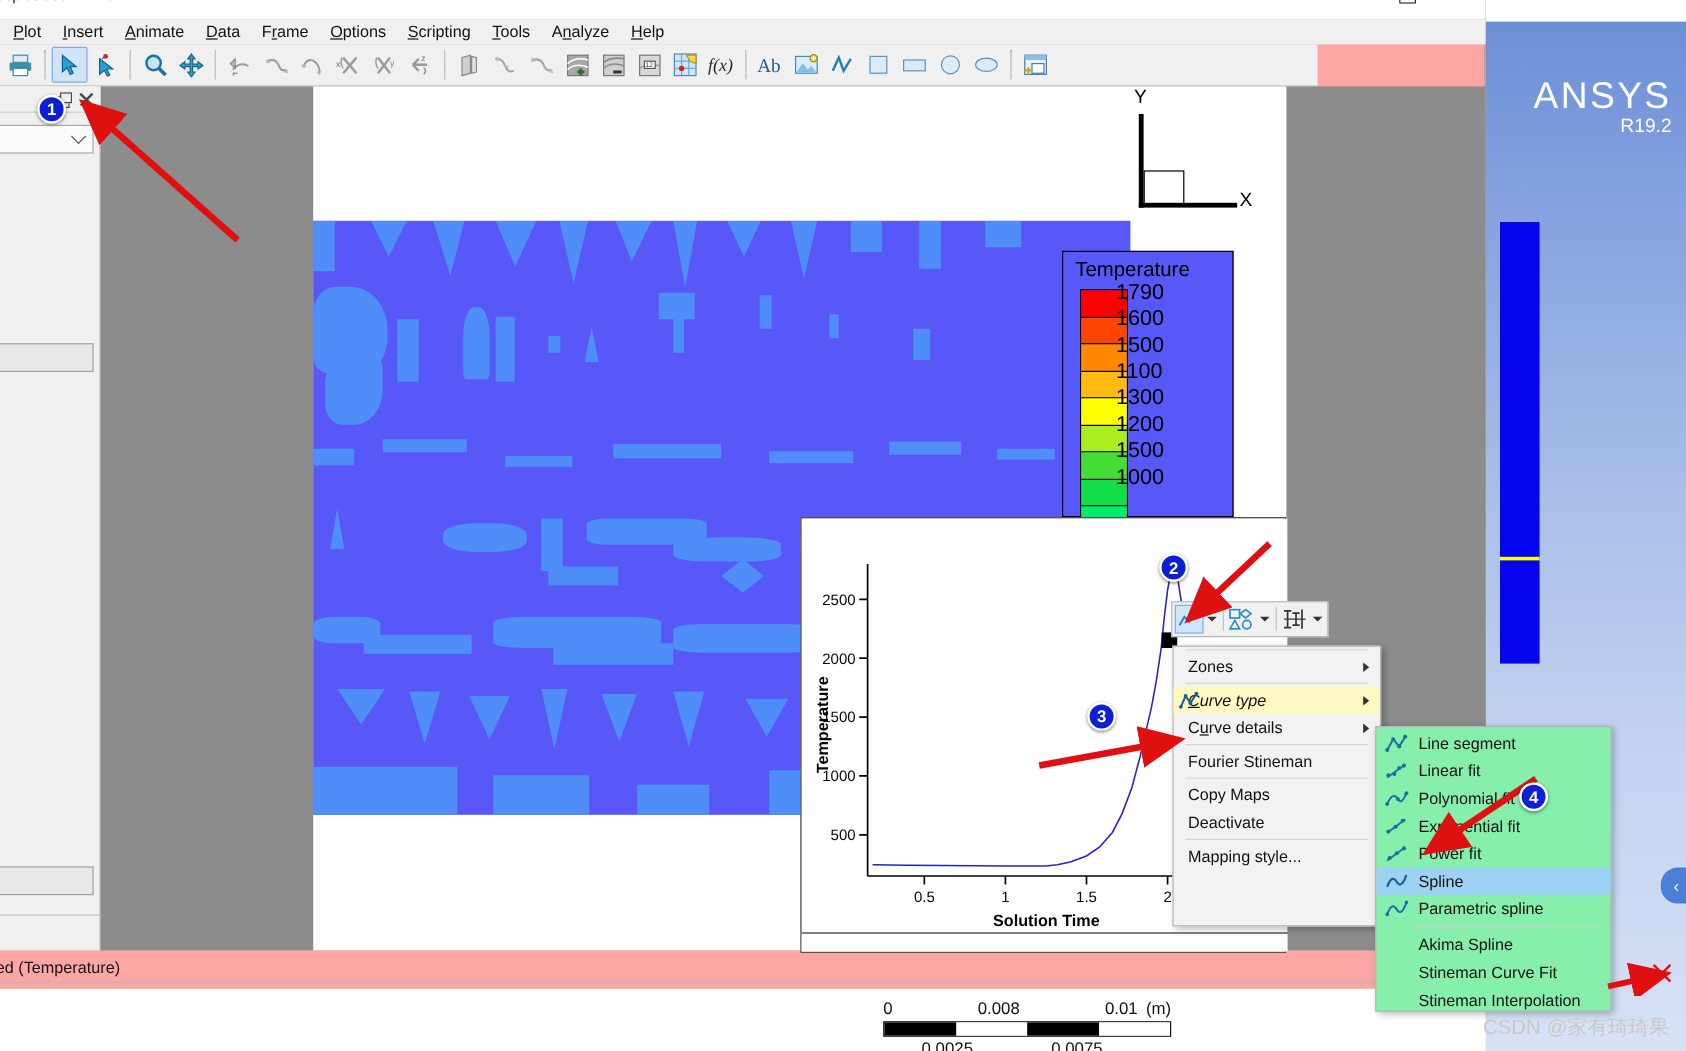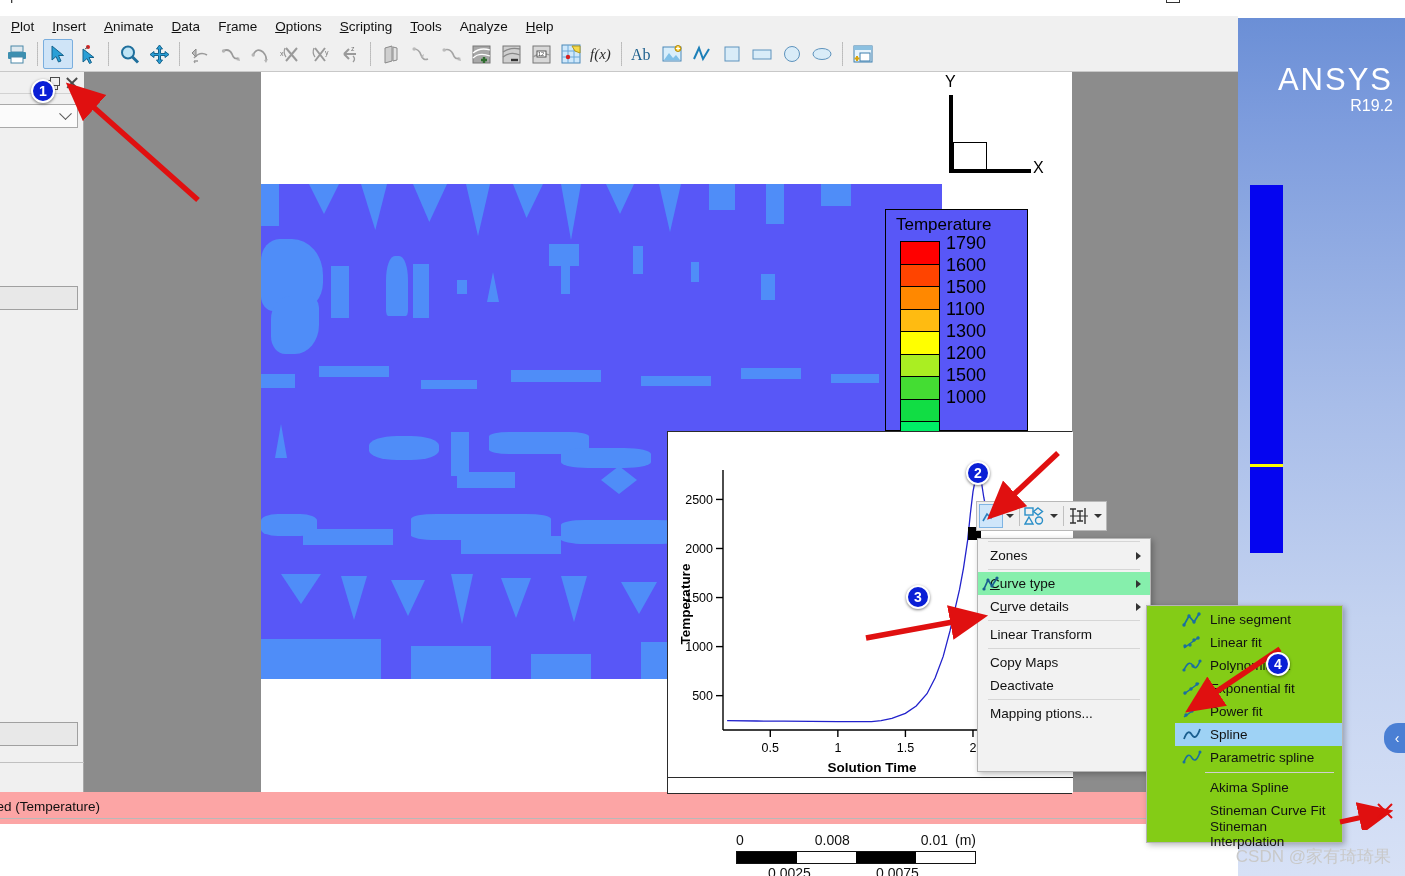--- a/index.html
+++ b/index.html
@@ -66,21 +66,21 @@
   #menubar{
     position:absolute; left:0; top:16px; width:1238px; height:21px;
     background:#f0f0f0; display:flex; align-items:center;
     padding-left:2px; font-size:13.5px; color:#111;
   }
   #menubar .mi{ padding:2px 9px; cursor:pointer; white-space:nowrap; }
   #menubar .mi u{ text-decoration:underline; }
 
   
   #toolbar{
-    position:absolute; left:0; top:37px; width:1238px; height:35px;
+    position:absolute; left:0; top:37px; width:1098px; height:35px;
     background:#f0f0f0; border-bottom:1px solid #c8c8c8;
     display:flex; align-items:center; padding-left:2px;
   }
   .tb-btn{
     width:30px; height:30px; display:flex; align-items:center; justify-content:center;
     cursor:pointer; border:1px solid transparent; border-radius:2px;
   }
   .tb-btn.active{ background:#cfe4f7; border-color:#7aaede; }
   .tb-sep{ width:1px; height:24px; background:#c4c4c4; margin:0 5px;
            border-left:1px dotted #bbb; }
@@ -171,21 +171,21 @@
   }
   #legend-title{
     position:absolute; left:10px; top:5px; font-size:17px; color:#000;
     font-family:"Liberation Sans", sans-serif;
   }
   #legend-swatches{
     position:absolute; left:14px; top:31px; width:40px; border:1px solid #000;
   }
   #legend-swatches .sw{ height:22.5px; border-bottom:1px solid #000; }
   #legend-swatches .sw:last-child{ border-bottom:none; }
-  #legend-labels{ position:absolute; left:60px; top:22px; }
+  #legend-labels{ position:absolute; left:44px; top:22px; }
   #legend-labels .ll{
     height:22px; font-size:18px; color:#000; line-height:22px;
     font-family:"Liberation Sans", sans-serif;
   }
 
   
   #xy-popup{
     position:absolute; left:667px; top:431px; width:405px; height:363px;
     background:#ffffff; border:1px solid #2b2b2b;
   }
@@ -225,34 +225,34 @@
   }
   #ctx-header{
     padding:8px 10px 8px 12px; font-weight:bold; font-size:13.5px; color:#111;
   }
   .ctx-sep{ height:1px; background:#d6d6d6; margin:2px 10px; }
   .ctx-item{
     height:23px; display:flex; align-items:center; padding-left:12px;
     position:relative; cursor:pointer;
   }
   .ctx-item .ci-icon{ position:absolute; left:4px; top:3px; width:20px; height:17px; }
-  .ctx-item.hl{ background:#86efac; }
+  .ctx-item.hl{ background:#fef9c3;font-style:italic; }
   .ctx-item .ci-arrow{
     position:absolute; right:9px; top:8px; width:0; height:0;
     border-top:4.5px solid transparent; border-bottom:4.5px solid transparent;
     border-left:5.5px solid #333;
   }
   .ctx-item .ci-label u{ text-decoration:underline; }
 
   
   #sub-menu{
     position:absolute; left:1146px; top:605px; width:197px; height:238px;
-    background:#84cc16; border:1px solid #b5b5b5;
+    background:#86efac; border:1px solid #b5b5b5;
     box-shadow:2px 2px 6px rgba(0,0,0,.28); z-index:45;
-    font-size:13.5px; color:#111; padding-top:2px;padding-left:28px;
+    font-size:13.5px; color:#111; padding-top:2px;
   }
   .sub-item{
     height:23px; display:flex; align-items:center; padding-left:35px;
     position:relative; cursor:pointer;
   }
   .sub-item .si-icon{ position:absolute; left:6px; top:3px; width:22px; height:17px; }
   .sub-item.hl{ background:#9ed2f5; }
   .sub-sep{ height:1px; background:#d0d0d0; margin:3px 8px 3px 30px; }
 
   
@@ -743,36 +743,36 @@
   </div>
 
   <div class="ctx-item">
     <span class="ci-label">C<u>u</u>rve details</span>
     <span class="ci-arrow"></span>
   </div>
 
   <div class="ctx-sep"></div>
 
   <div class="ctx-item">
-    <span class="ci-label">Linear Transform</span>
+    <span class="ci-label">Fourier Stineman</span>
   </div>
 
   <div class="ctx-sep"></div>
 
   <div class="ctx-item">
     <span class="ci-label">Copy Maps</span>
   </div>
   <div class="ctx-item">
     <span class="ci-label">Deactivate</span>
   </div>
 
   <div class="ctx-sep"></div>
 
   <div class="ctx-item">
-    <span class="ci-label">Mapping ptions...</span>
+    <span class="ci-label">Mapping style...</span>
   </div>
 </div>
 
 <div id="sub-menu">
   <div class="sub-item">
     <span class="si-icon">
       <svg width="22" height="17" viewBox="0 0 22 17">
         <path d="M3 14 L8 5 L13 11 L18 3" stroke="#1a6f9f" stroke-width="1.7" fill="none"></path>
         <circle cx="3" cy="14" r="1.7" fill="#1a6f9f"></circle>
           <circle cx="8" cy="5" r="1.7" fill="#1a6f9f"></circle>

